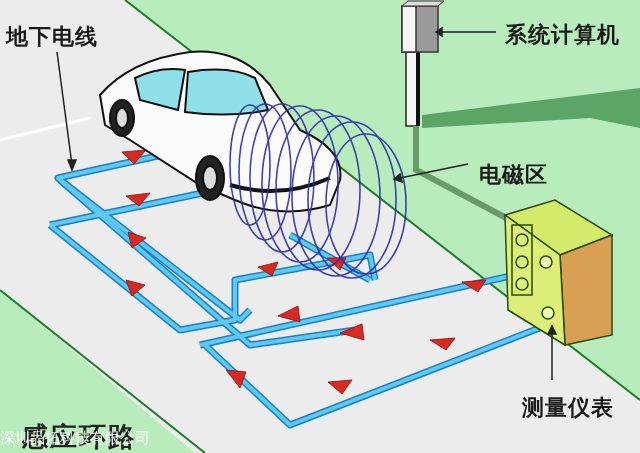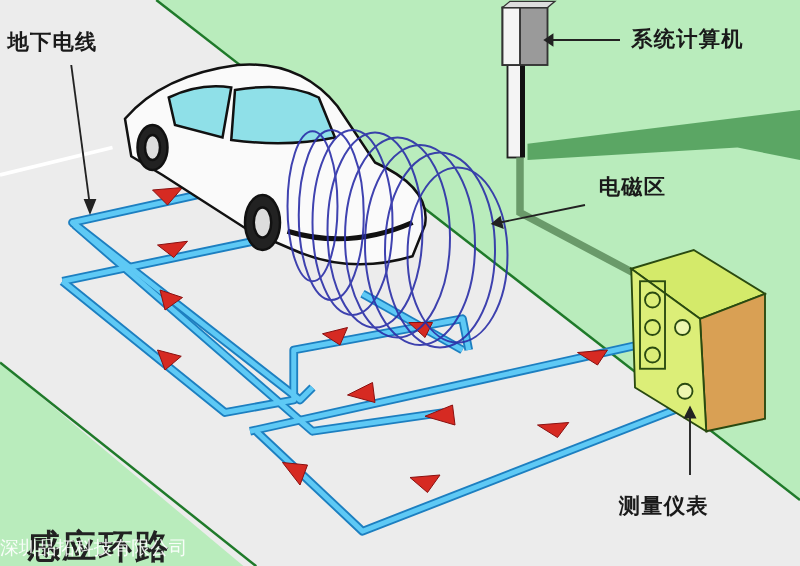--- a/index.html
+++ b/index.html
@@ -1,19 +1,19 @@
 <!DOCTYPE html>
 <html><head>
 <meta charset="utf-8">
 <style>
   html, body { margin: 0; padding: 0; }
   body { width: 640px; height: 453px; overflow: hidden; background: #b9ecbc; font-family: "DejaVu Sans", sans-serif; }
   .stage { position: relative; width: 640px; height: 453px; }
   svg.scene { position: absolute; left: 0; top: 0; }
-  .label { position: absolute; font-weight: bold; color: #1a1a1a; font-size: 17px; letter-spacing: 1px; white-space: nowrap; }
+  .label { position: absolute; font-weight: bold; color: #1a1a1a; font-size: 22px; letter-spacing: 1px; white-space: nowrap; }
   .label-big { font-size: 27px; letter-spacing: 2px; color: #222; }
   .watermark { position: absolute; left: 0; top: 429px; font-size: 15px; color: rgba(255,255,255,0.9); white-space: nowrap; letter-spacing: 0px; }
 </style>
 </head>
 <body>
 
 <div class="stage">
   <svg class="scene" width="640" height="453" viewBox="0 0 640 453">
 
     <polygon points="0,0 125,0 640,400 640,453 195,453 0,290" fill="#ececec"></polygon>
@@ -111,17 +111,17 @@
       <polygon points="442,28 442,36 436,32"></polygon>
       <line x1="468" y1="164" x2="400" y2="178"></line>
       <polygon points="400,174 402,182 394,179"></polygon>
       <line x1="552" y1="380" x2="552" y2="330"></line>
       <polygon points="548,334 556,334 552,326"></polygon>
     </g>
   </svg>
 
   <div class="label" style="left:6px; top:22px;">地下电线</div>
   <div class="label" style="left:505px; top:20px;font-family:Liberation Mono, monospace;">系统计算机</div>
-  <div class="label" style="left:479px; top:138px;">电磁区</div>
-  <div class="label" style="left:495px; top:393px;">测量仪表</div>
+  <div class="label" style="left:479px; top:160px;">电磁区</div>
+  <div class="label" style="left:522px; top:393px;">测量仪表</div>
   <div class="label label-big" style="left:21px; top:404px;margin-top:15px;">感应环路</div>
   <div class="watermark">深圳品拓科技有限公司</div>
 </div>
 
 </body></html>

